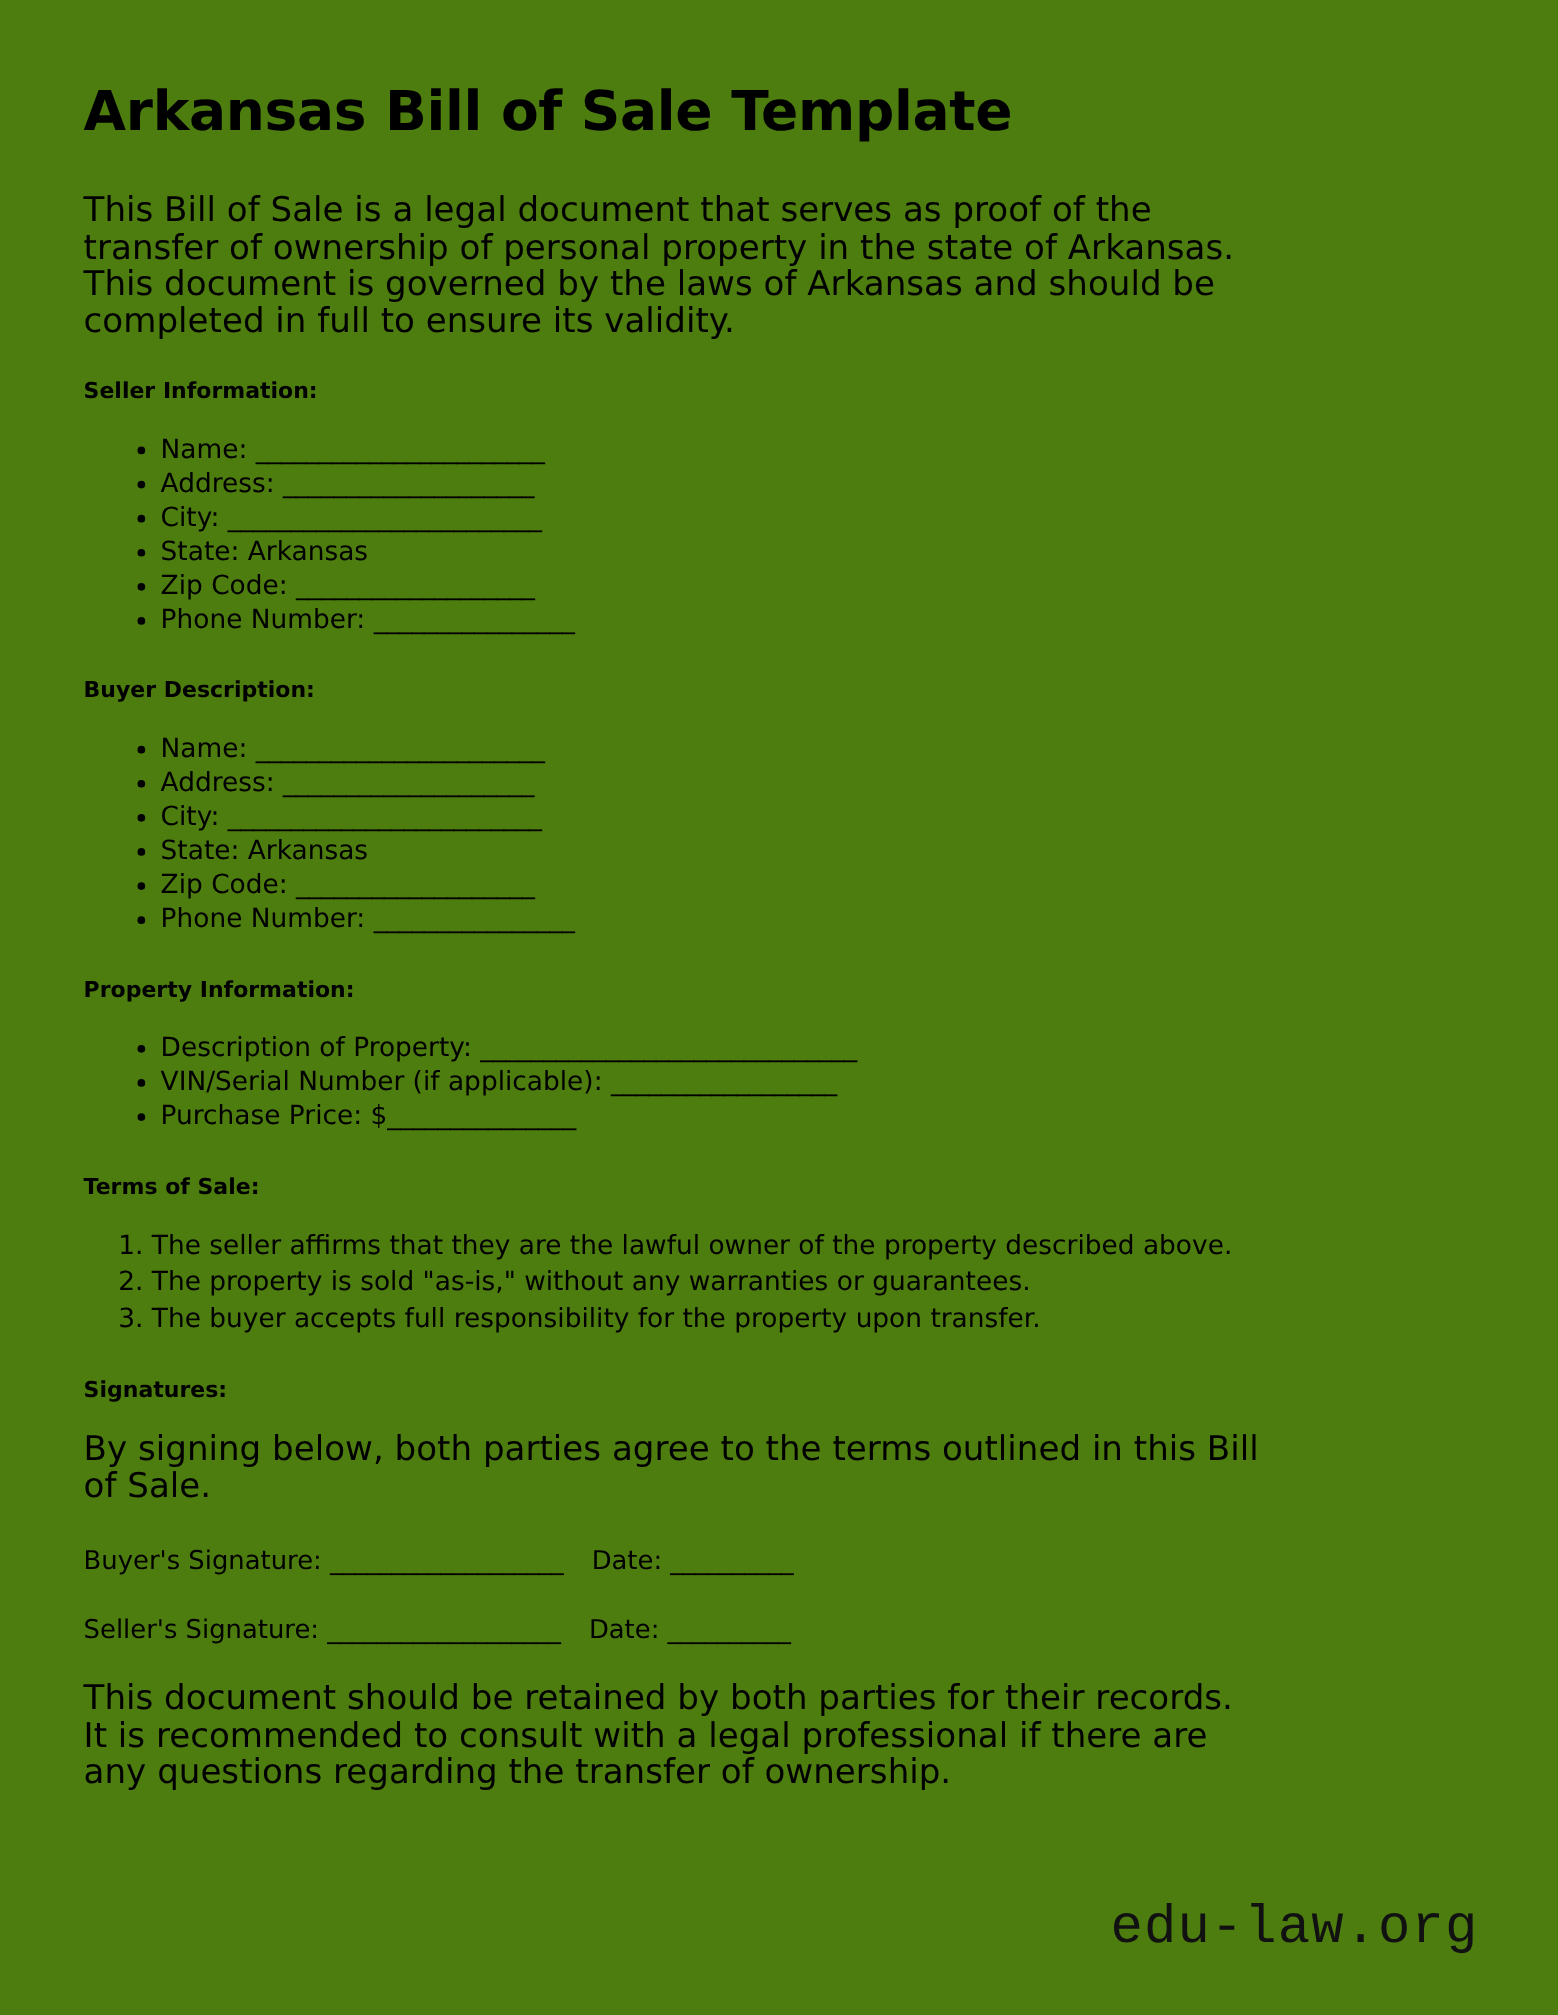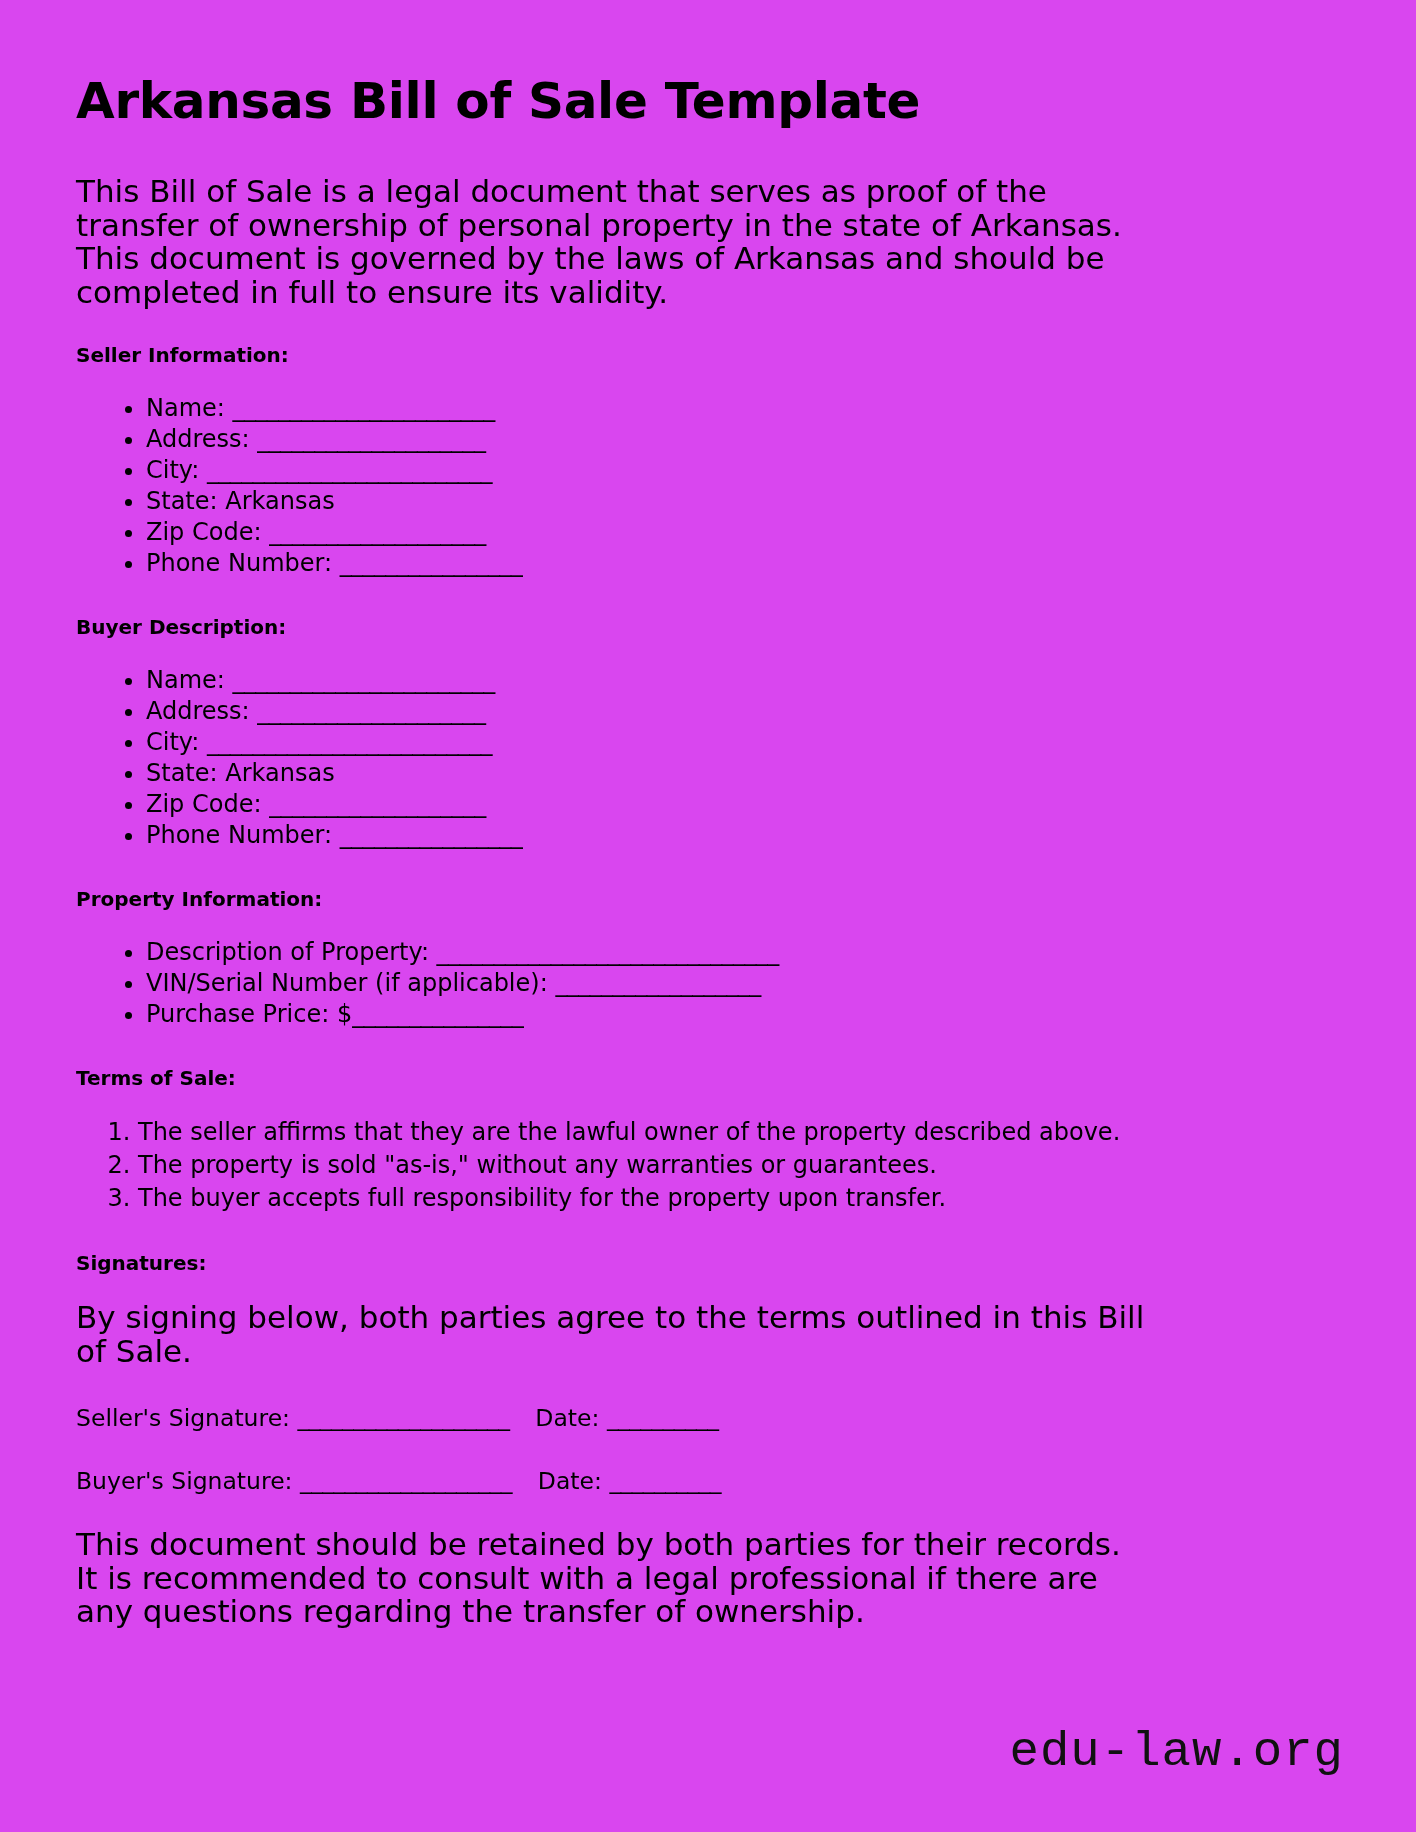--- a/index.html
+++ b/index.html
@@ -14,21 +14,21 @@
     font-family: "DejaVu Sans", "Liberation Sans", sans-serif;
     color: #000000;
     overflow: hidden;
   }
   .page {
     position: absolute;
     left: 0;
     top: 0;
     width: 1416px;
     height: 1832px;
-    background: #d946ef;
+    background: #4d7c0f;
   }
   .content {
     position: absolute;
     left: 76px;
     top: 74px;
     width: 1268px;
   }
   h1.doc-title {
     font-size: 50px;
     font-weight: bold;
@@ -140,22 +140,22 @@
     <h2 class="section-heading">Terms of Sale:</h2>
     <ol class="terms-list">
       <li>The seller affirms that they are the lawful owner of the property described above.</li>
       <li>The property is sold "as-is," without any warranties or guarantees.</li>
       <li>The buyer accepts full responsibility for the property upon transfer.</li>
     </ol>
 
     <h2 class="section-heading">Signatures:</h2>
     <p class="para">By signing below, both parties agree to the terms outlined in this Bill of Sale.</p>
 
+    <div class="sig-row"><span>Buyer's Signature: </span><span class="blank">___________________</span><span class="gap"></span><span>Date: </span><span class="blank">__________</span></div>
+
     <div class="sig-row"><span>Seller's Signature: </span><span class="blank">___________________</span><span class="gap"></span><span>Date: </span><span class="blank">__________</span></div>
-
-    <div class="sig-row"><span>Buyer's Signature: </span><span class="blank">___________________</span><span class="gap"></span><span>Date: </span><span class="blank">__________</span></div>
 
     <p class="para closing">This document should be retained by both parties for their records. It is recommended to consult with a legal professional if there are any questions regarding the transfer of ownership.</p>
 
   </div>
 
   <div class="watermark">edu-law.org</div>
 </div>
 
 </body></html>

